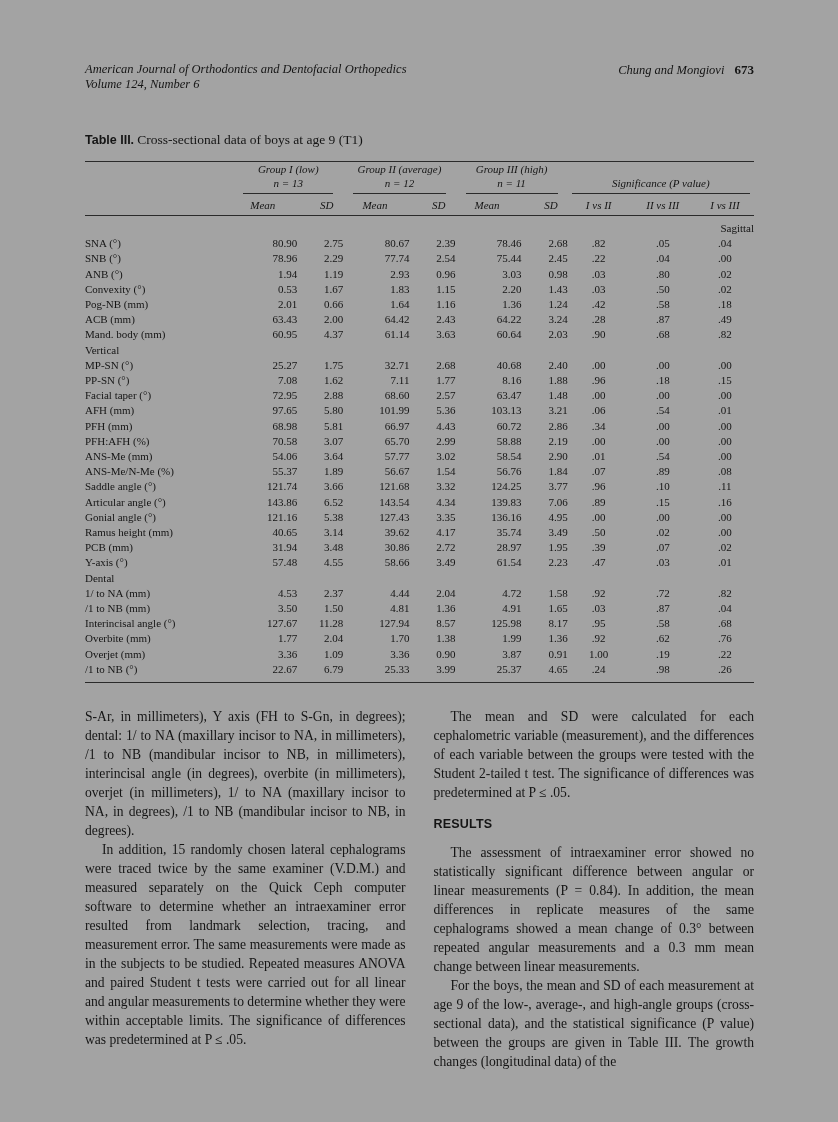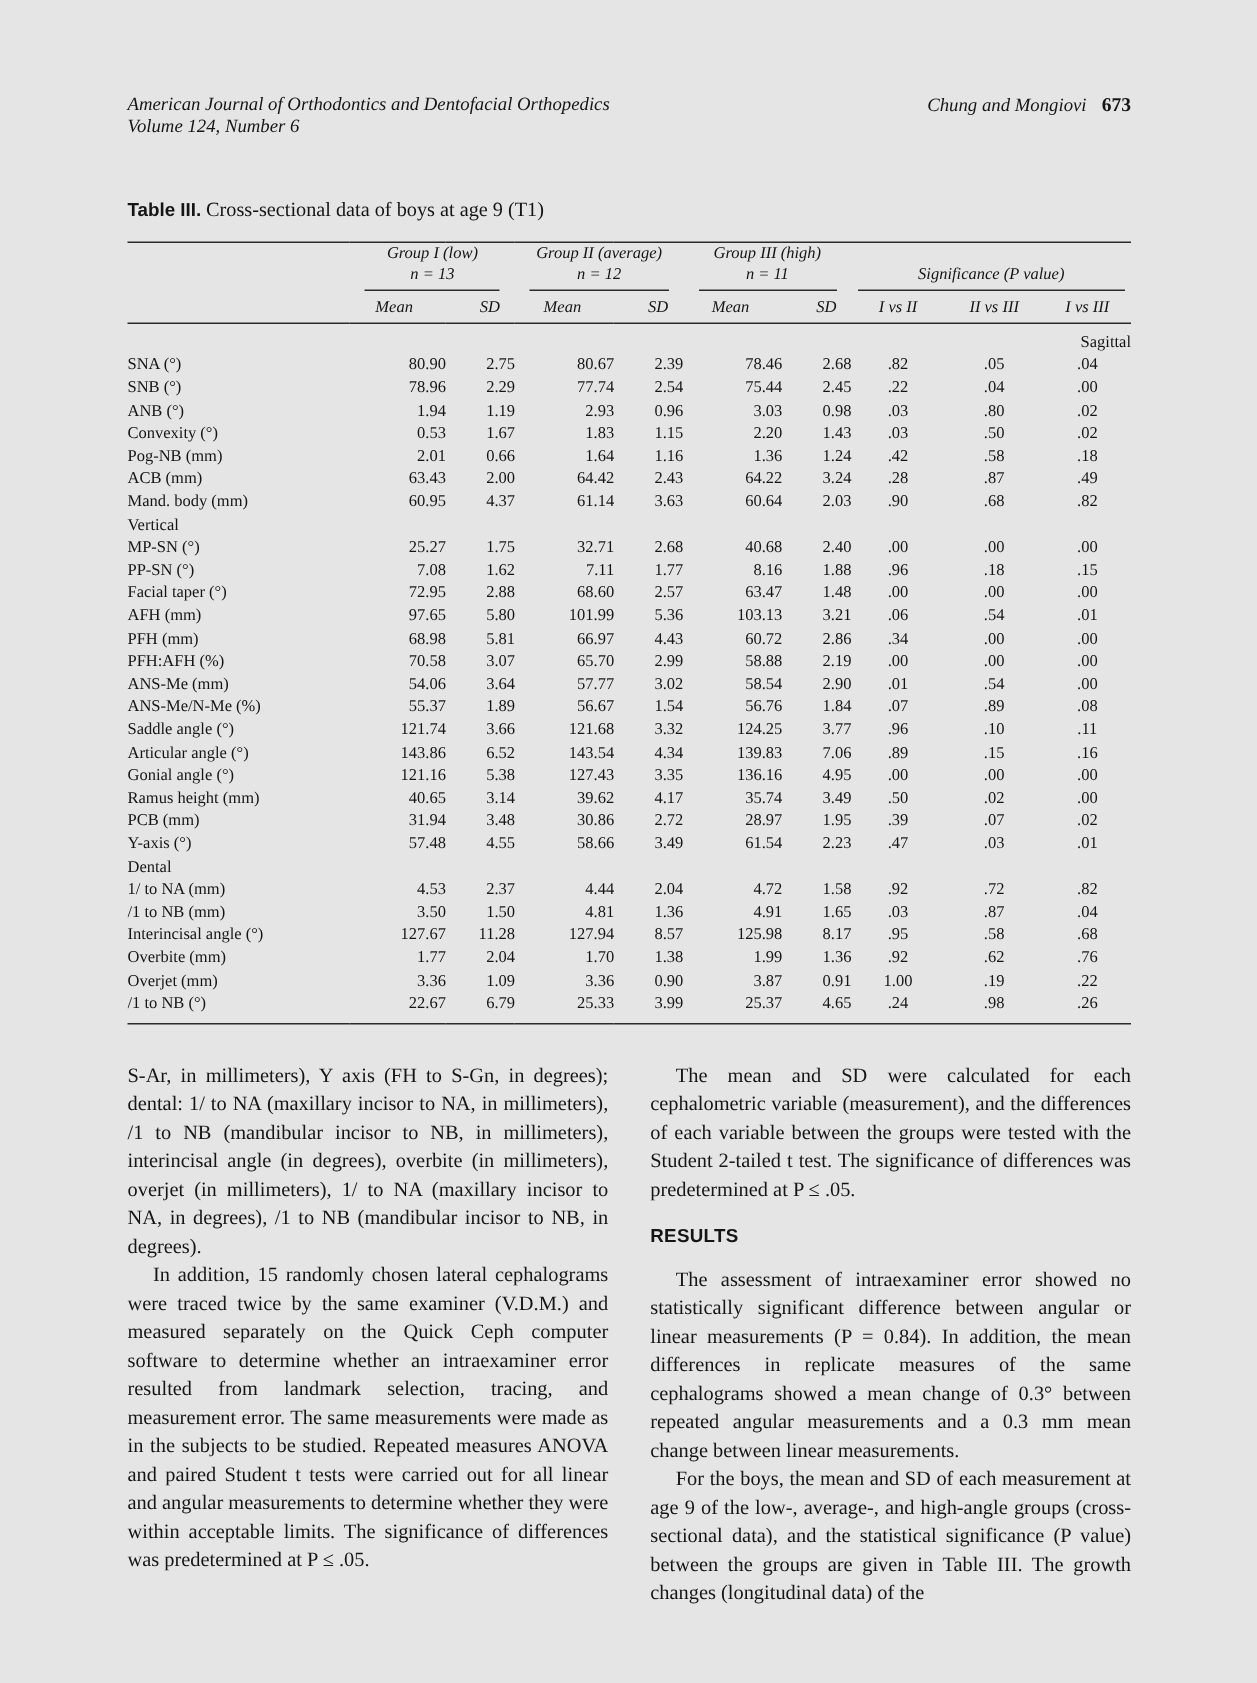--- a/index.html
+++ b/index.html
@@ -2,21 +2,21 @@
 <html><head>
 <meta charset="utf-8">
 <style>
   * { margin: 0; padding: 0; box-sizing: border-box; }
   html, body { background: #ffffff; }
   .page {
     position: relative;
     width: 838px;
     height: 1122px;
     margin: 0 auto;
-    background: #e5e5e5;
+    background: #a3a3a3;
     font-family: "Liberation Serif", serif;
     color: #151515;
     padding: 62px 84px 0 85px;
     overflow: hidden;
   }
   
   .running-head {
     display: flex;
     justify-content: space-between;
     align-items: flex-start;

